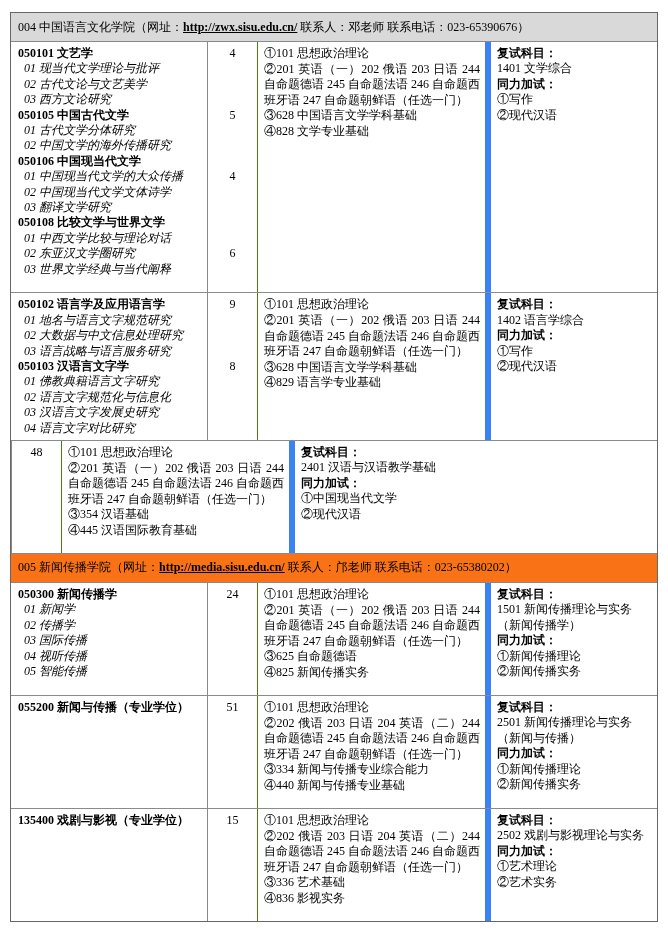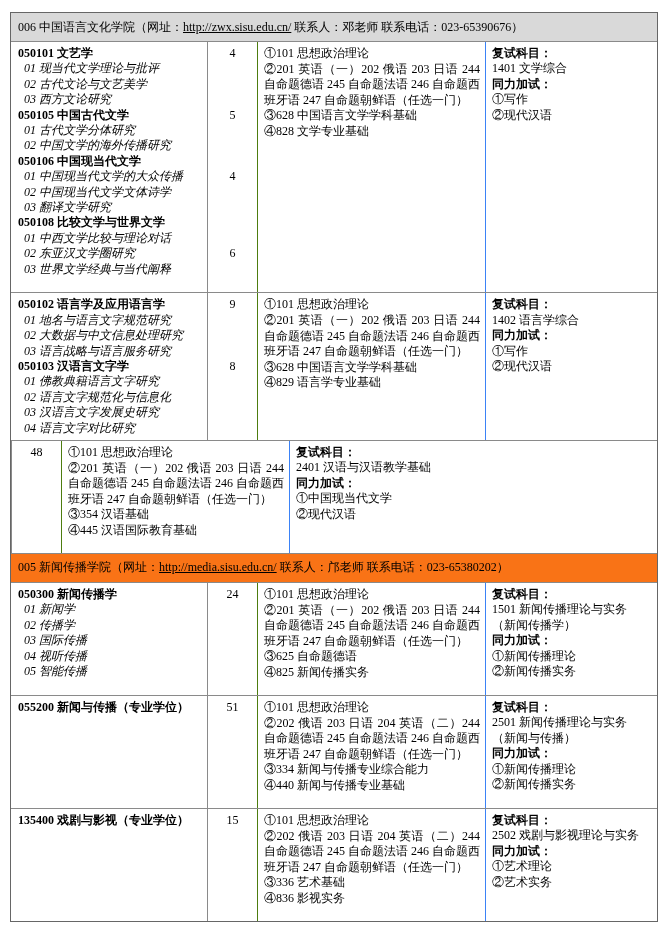--- a/index.html
+++ b/index.html
@@ -12,39 +12,39 @@
   .doc-table{
     position:absolute;left:10px;top:12px;width:648px;
     border:1.5px solid #666;box-sizing:border-box;background:#fff;
   }
   .doc-table > div{border-bottom:1px solid #8a8a8a;}
   .doc-table > div:last-child{border-bottom:none;}
   .section-header{
     display:flex;align-items:center;background:#d9d9d9;
     height:28px;padding:0 7px;font-size:12px;white-space:pre;
   }
-  .section-header .url{text-decoration:underline;}
+  .section-header .url{text-decoration:underline;font-weight:bold;}
   .row{display:flex;align-items:stretch;min-height:112px;font-size:12px;}
   .cell{box-sizing:border-box;}
   .cell-programs{width:196px;padding:4px 4px 4px 7px;}
   .cell-num{width:50px;border-left:1px solid #8a8a8a;padding-top:4px;text-align:center;}
   .cell-exam{width:228px;border-left:1px solid #4d7c0f;padding:4px 5px 4px 6px;}
-  .cell-retest{width:170px;border-left:1px solid #3b82f6;padding:4px 5px 4px 6px;}
+  .cell-retest{width:170px;border-left:6px solid #3b82f6;padding:4px 5px 4px 6px;}
   .line{line-height:15.4px;}
   .bold{font-weight:bold;}
   .indent{padding-left:6px;font-style:italic;}
   .numline{line-height:15.4px;min-height:15.4px;}
   .exam-item{margin:0;line-height:15.6px;text-align:justify;}
 </style>
 </head>
 <body>
 
 <div class="page">
   <div class="doc-table" id="doc-table">
-      <div class="section-header" style="background: rgb(217, 217, 217);"><span>006 中国语言文化学院（网址：</span><span class="url">http://zwx.sisu.edu.cn/</span><span> 联系人：邓老师 联系电话：023-65390676）</span></div>
+      <div class="section-header" style="background: rgb(217, 217, 217);"><span>004 中国语言文化学院（网址：</span><span class="url">http://zwx.sisu.edu.cn/</span><span> 联系人：邓老师 联系电话：023-65390676）</span></div>
       <div class="row">
         <div class="cell cell-programs">
           <div class="line bold">050101 文艺学</div>
           <div class="line indent">01 现当代文学理论与批评</div>
           <div class="line indent">02 古代文论与文艺美学</div>
           <div class="line indent">03 西方文论研究</div>
           <div class="line bold">050105 中国古代文学</div>
           <div class="line indent">01 古代文学分体研究</div>
           <div class="line indent">02 中国文学的海外传播研究</div>
           <div class="line bold">050106 中国现当代文学</div>

